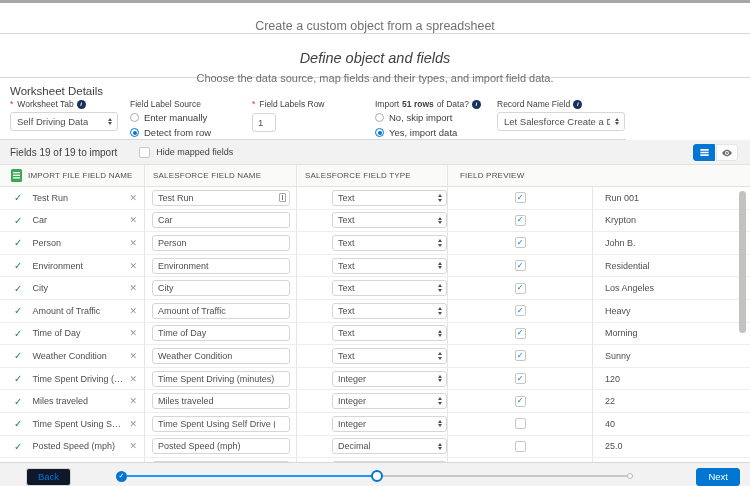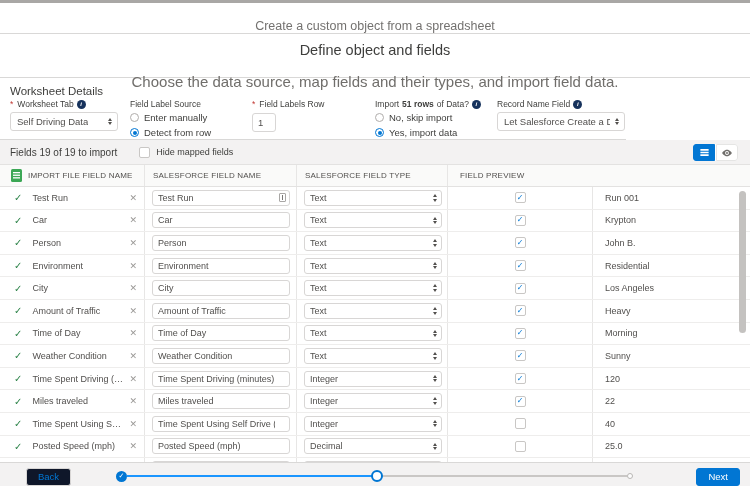--- a/index.html
+++ b/index.html
@@ -9,22 +9,22 @@
          border-top:3px solid #a9a7a5; }
 
   
   .topbar { position:absolute; left:0; top:0; width:750px; height:31px;
             border-bottom:1px solid #d9d8d7; display:flex; align-items:flex-end; justify-content:center; }
   .topbar .title { font-size:12.5px; color:#73716f; font-weight:400; }
 
   
   .stepheader { position:absolute; left:0; top:31px; width:750px; height:44px;
                 border-bottom:1px solid #d9d8d7; text-align:center; }
-  .stepheader .step-title { margin-top:8px; font-size:14.5px; color:#3e3e3c; }
-  .stepheader .step-sub { margin-top:15px; font-size:15px; color:#706e6b; }
+  .stepheader .step-title { margin-top:16px; font-size:14.5px; color:#3e3e3c;font-style:italic; }
+  .stepheader .step-sub { margin-top:6px; font-size:11px; color:#706e6b; }
 
   
   .worksheet { position:absolute; left:0; top:75px; width:626px; height:62px;
                border-bottom:1px solid #d9d8d7; }
   .ws-heading { position:absolute; left:10px; top:7px; font-size:11.5px; color:#3e3e3c; }
   .fgroup { position:absolute; top:21px; }
   .flabel { font-size:8.5px; color:#3e3e3c; display:flex; align-items:center; gap:3px; margin-bottom:3px; white-space:nowrap; }
   .req { color:#c23934; margin-right:1px; }
   .bold { font-weight:700; }
   .info { display:inline-flex; align-items:center; justify-content:center; width:9px; height:9px;
@@ -81,21 +81,21 @@
   .tc5 { width:139px; padding-left:12px; border-right:none; }
   .okmark { color:#2e844a; font-size:10px; font-weight:700; flex:none; }
   .iname { margin-left:10px; font-size:9px; color:#514f4d; flex:1; min-width:0; white-space:nowrap; overflow:hidden; text-overflow:ellipsis; }
   .xbtn { margin:0 7px 0 4px; color:#9b9997; font-size:9px; cursor:pointer; flex:none; }
   .rowinput { position:relative; width:138px; height:16px; display:flex; align-items:center; }
   .rowinput input { width:100%; height:16px; border:1px solid #d8d6d5; border-radius:3px; font-size:9px;
                     color:#514f4d; padding:0 14px 0 5px; font-family:inherit; outline:none; }
   .cursor-ic { position:absolute; right:4px; top:3.5px; width:7px; height:9px; border:1px solid #a9a7a5;
                border-radius:1px; background:#fff; display:flex; align-items:center; justify-content:center; }
   .cursor-ic::after { content:""; width:1px; height:5px; background:#7a7876; }
-  .rowselect { width:138px; height:16px; padding:0 4px 0 5px; font-size:9px; }
+  .rowselect { width:138px; height:16px; padding:0 4px 0 5px; font-size:9px;margin-left:28px; }
   .prev { font-size:9px; color:#514f4d; white-space:nowrap; overflow:hidden; text-overflow:ellipsis; }
 
   
   .scroll-track { position:absolute; right:4px; top:186px; width:7px; height:271px; background:transparent; }
   .scroll-thumb { position:absolute; right:0; top:2px; width:7px; height:142px; background:#c4c2c0; border-radius:4px; cursor:pointer; }
 
   
   .footer { position:absolute; left:0; top:459px; width:750px; height:27px; background:#f3f2f2;
             border-top:1px solid #d9d8d7; }
   .btn { position:absolute; top:4.5px; height:18px; display:flex; align-items:center; justify-content:center;

